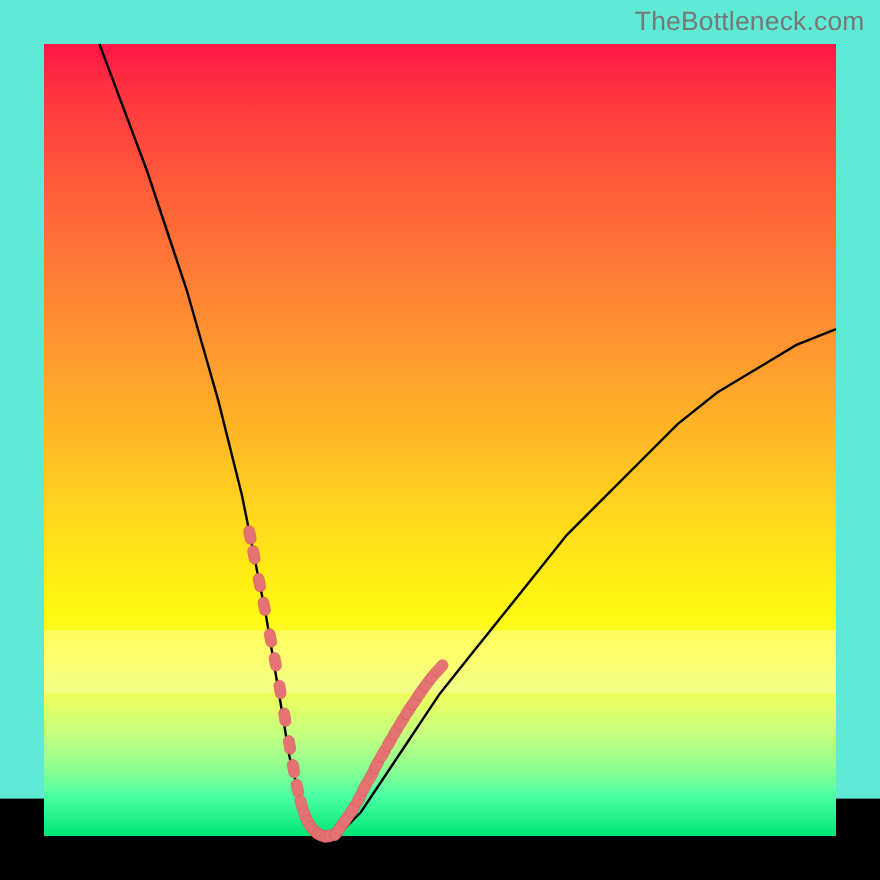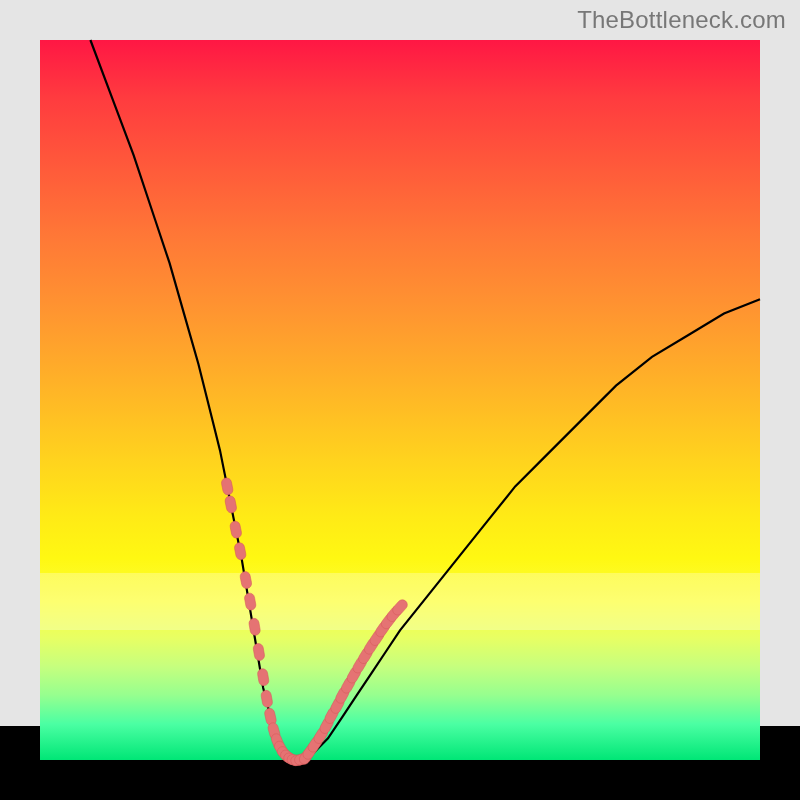--- a/index.html
+++ b/index.html
@@ -10,21 +10,21 @@
     background: #000;
     font-family: Arial, Helvetica, sans-serif;
     overflow: hidden;
   }
   .frame {
     position: absolute;
     left: 0;
     top: 0;
     width: 800px;
     height: 726px;
-    background: #e5e5e5;
+    background: #5eead4;
   }
   .plot {
     position: absolute;
     left: 40px;
     top: 40px;
     width: 720px;
     height: 720px;
     background: linear-gradient(to bottom,
       #ff1744 0%,
       #ff3b3f 8%,

